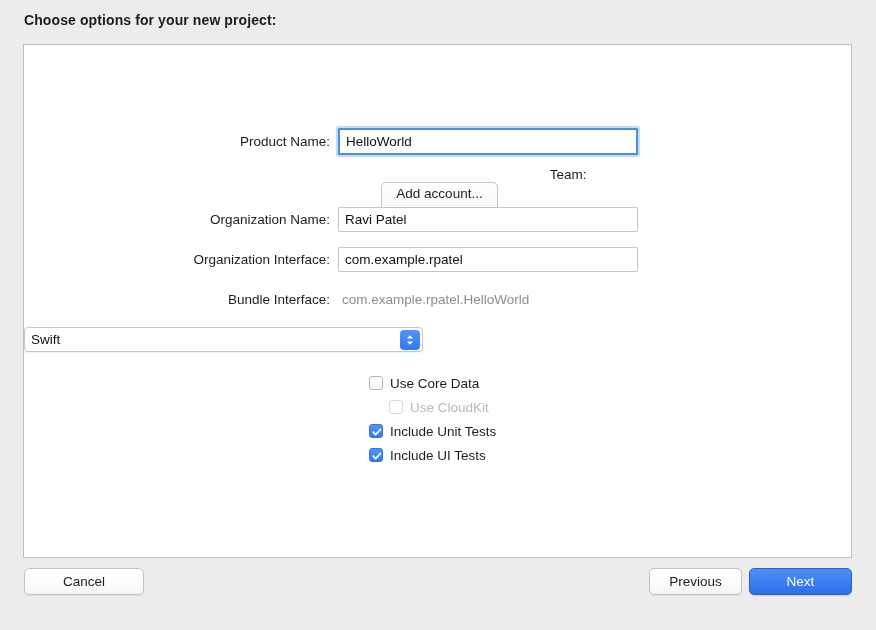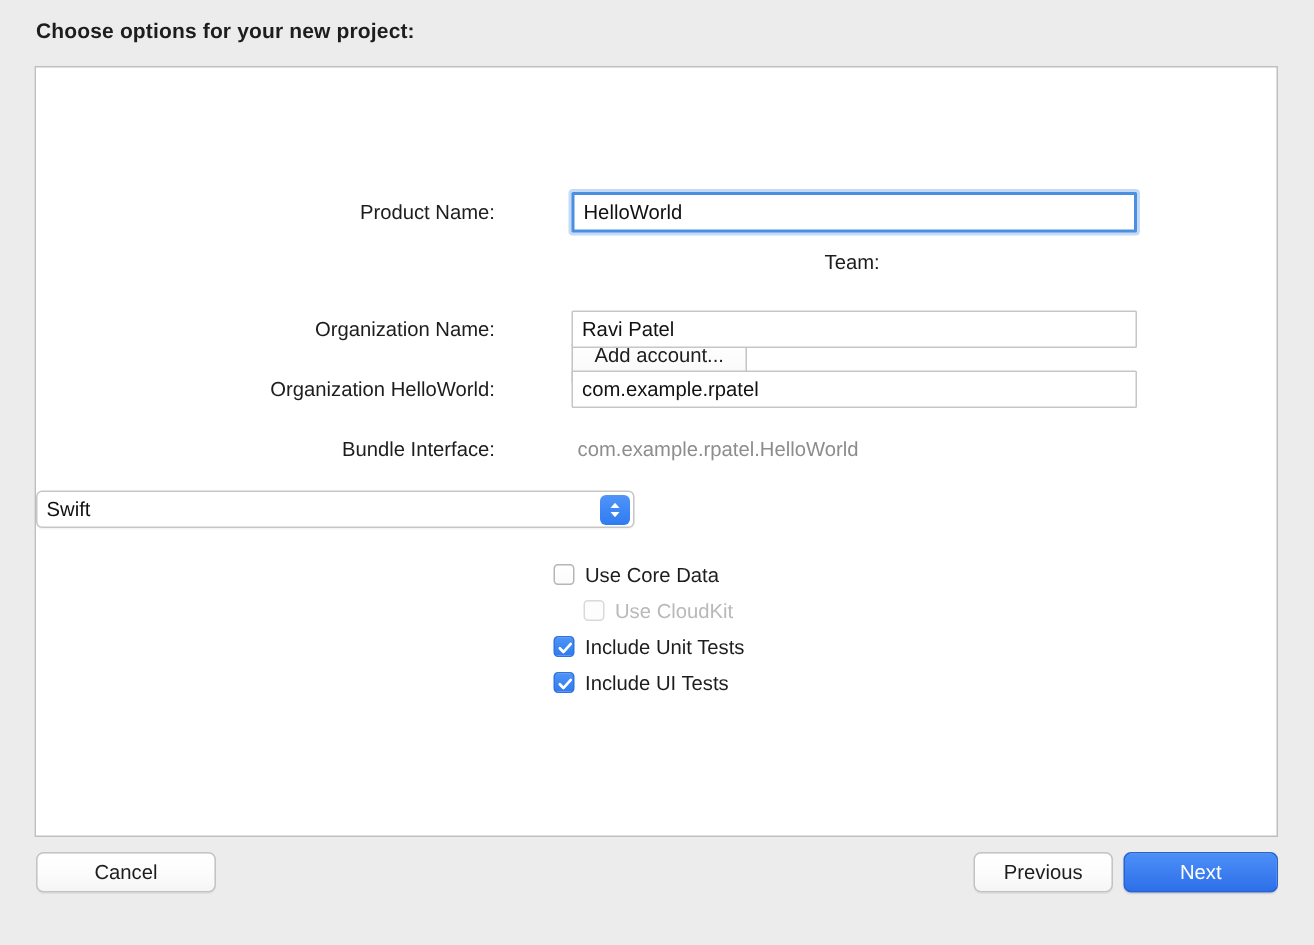--- a/index.html
+++ b/index.html
@@ -44,39 +44,38 @@
     position: absolute;
     left: 0;
     top: 82px;
     width: 100%;
   }
   .row {
     display: flex;
     align-items: center;
     height: 29px;
     margin-bottom: 11px;
-    gap: 43px;
   }
   .row.tight { margin-bottom: 9px; flex-direction: column; }
 
   .label {
     width: 314px;
     text-align: right;
     padding-right: 8px;
     font-size: 13.5px;
     color: #1d1d1f;
     box-sizing: border-box;
     white-space: nowrap;
   }
 
   .control { position: relative; }
 
   
   .textfield {
-    width: 377px;
+    width: 300px;
     height: 25px;
     box-sizing: border-box;
     border: 1px solid #c6c6c6;
     background: #ffffff;
     font-family: "Liberation Sans", sans-serif;
     font-size: 13.5px;
     color: #111;
     padding: 0 6px;
     line-height: 23px;
     border-radius: 1px;
@@ -245,21 +244,21 @@
     </div>
 
     <div class="row">
       <div class="label">Organization Name:</div>
       <div class="control">
         <input class="textfield" type="text" value="Ravi Patel" style="">
       </div>
     </div>
 
     <div class="row">
-      <div class="label">Organization HelloWorld:</div>
+      <div class="label">Organization Interface:</div>
       <div class="control">
         <input class="textfield" type="text" value="com.example.rpatel" style="">
       </div>
     </div>
 
     <div class="row">
       <div class="label">Bundle Interface:</div>
       <div class="control">
         <div class="static-text">com.example.rpatel.HelloWorld</div>
       </div>

